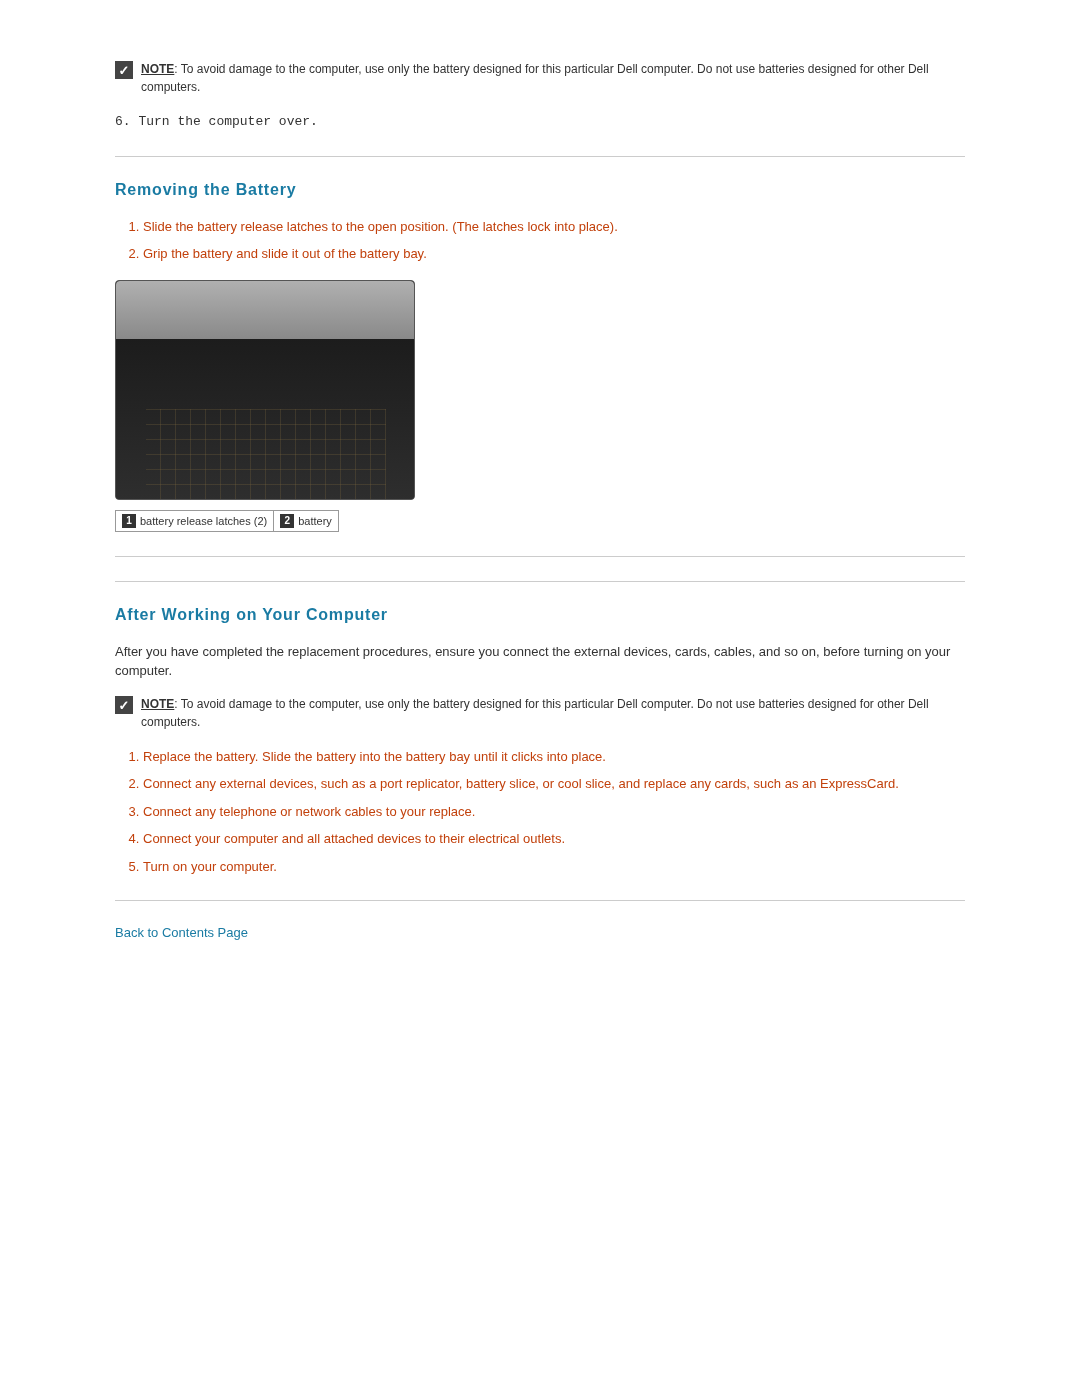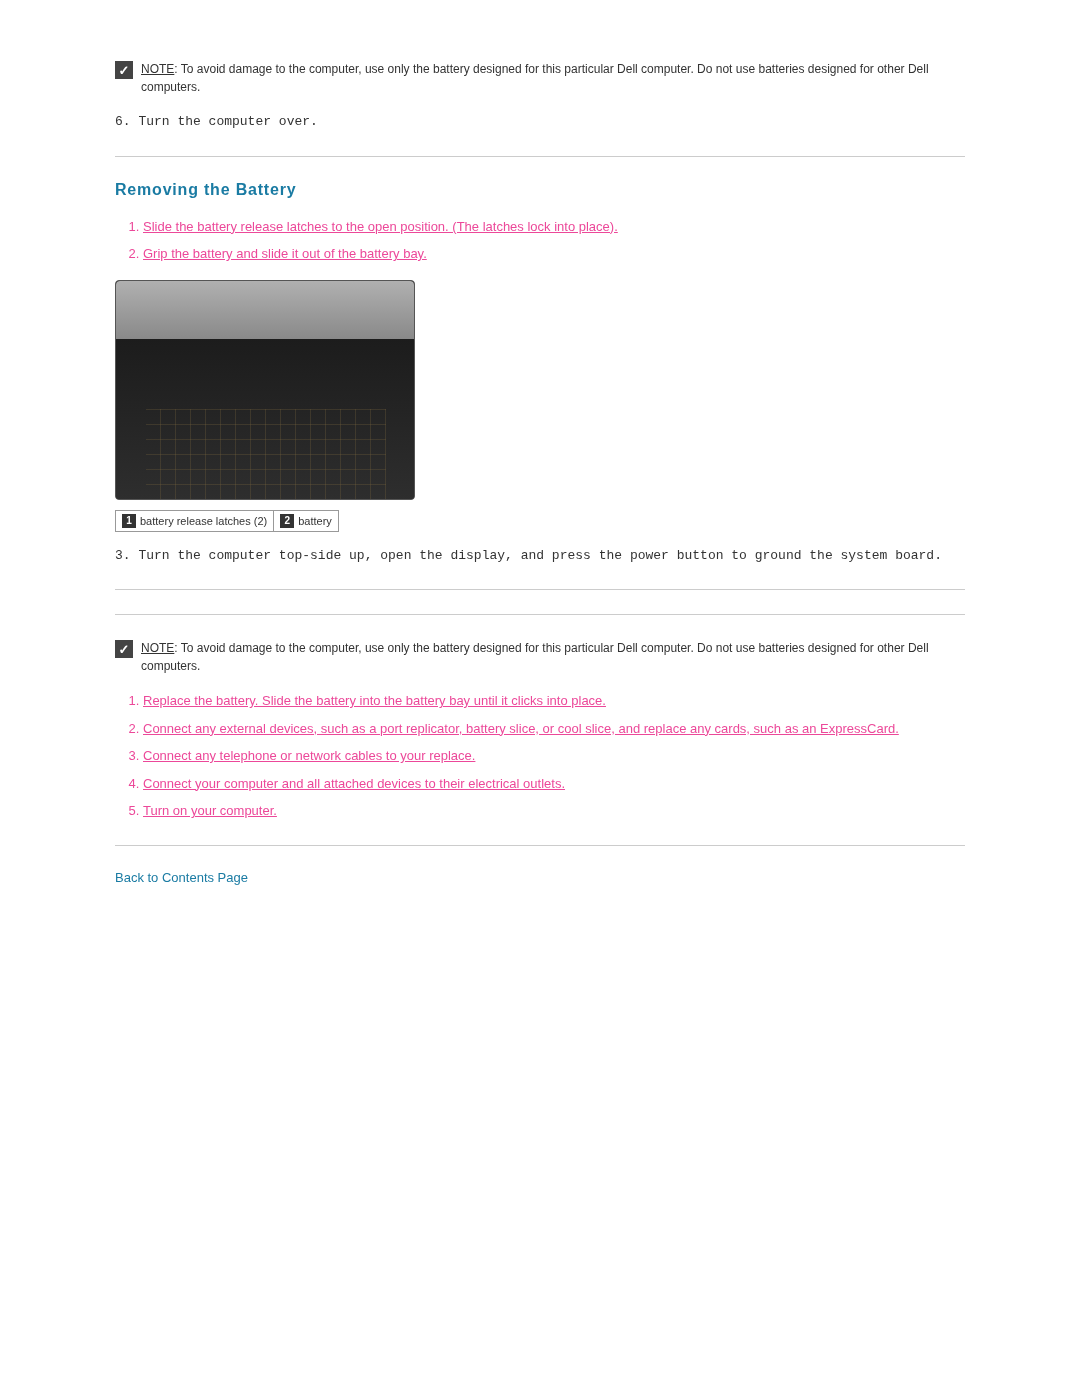--- a/index.html
+++ b/index.html
@@ -32,36 +32,35 @@
       margin-top: 1px;
     }
 
     .note-text {
       font-size: 12px;
       color: #333;
       line-height: 1.5;
     }
 
     .note-text strong {
-      font-weight: normal;
+      font-weight: bold;
       text-decoration: underline;
     }
 
     .step-list {
       list-style: decimal;
       padding-left: 28px;
       margin-bottom: 16px;
     }
 
     .step-list li {
       font-size: 13px;
-      color: #ec4899;
+      color: #c2410c;
       line-height: 1.5;
       margin-bottom: 8px;
-      text-decoration: underline;
     }
 
     .divider {
       border: none;
       border-top: 1px solid #ccc;
       margin: 24px 0;
     }
 
     .section-heading {
       font-size: 16px;
@@ -270,35 +269,34 @@
         <div class="legend-num">1</div>
         <span>battery release latches (2)</span>
       </div>
       <div class="legend-item">
         <div class="legend-num">2</div>
         <span>battery</span>
       </div>
     </div>
   </div>
 
-  <div class="intro-step">
-    3. <span>Turn the computer top-side up, open the display, and press the power button to ground the system board.</span>
-  </div>
 </div>
 
 <hr class="divider">
 
 <div class="section">
 
 </div>
 
 <hr class="divider">
 
 <div class="section">
-
+  <h2 class="section-heading">After Working on Your Computer</h2>
+
+  <p class="para-text">After you have completed the replacement procedures, ensure you connect the external devices, cards, cables, and so on, before turning on your computer.</p>
 
   <div class="note-box">
     <svg class="note-icon" viewBox="0 0 18 18" xmlns="http://www.w3.org/2000/svg">
       <rect width="18" height="18" fill="#444"></rect>
       <text x="9" y="14" text-anchor="middle" fill="white" font-size="13" font-family="Arial" font-weight="bold">✓</text>
     </svg>
     <div class="note-text">
       <strong>NOTE</strong>: <span>To avoid damage to the computer, use only the battery designed for this particular Dell computer. Do not use batteries designed for other Dell computers.</span>
     </div>
   </div>

